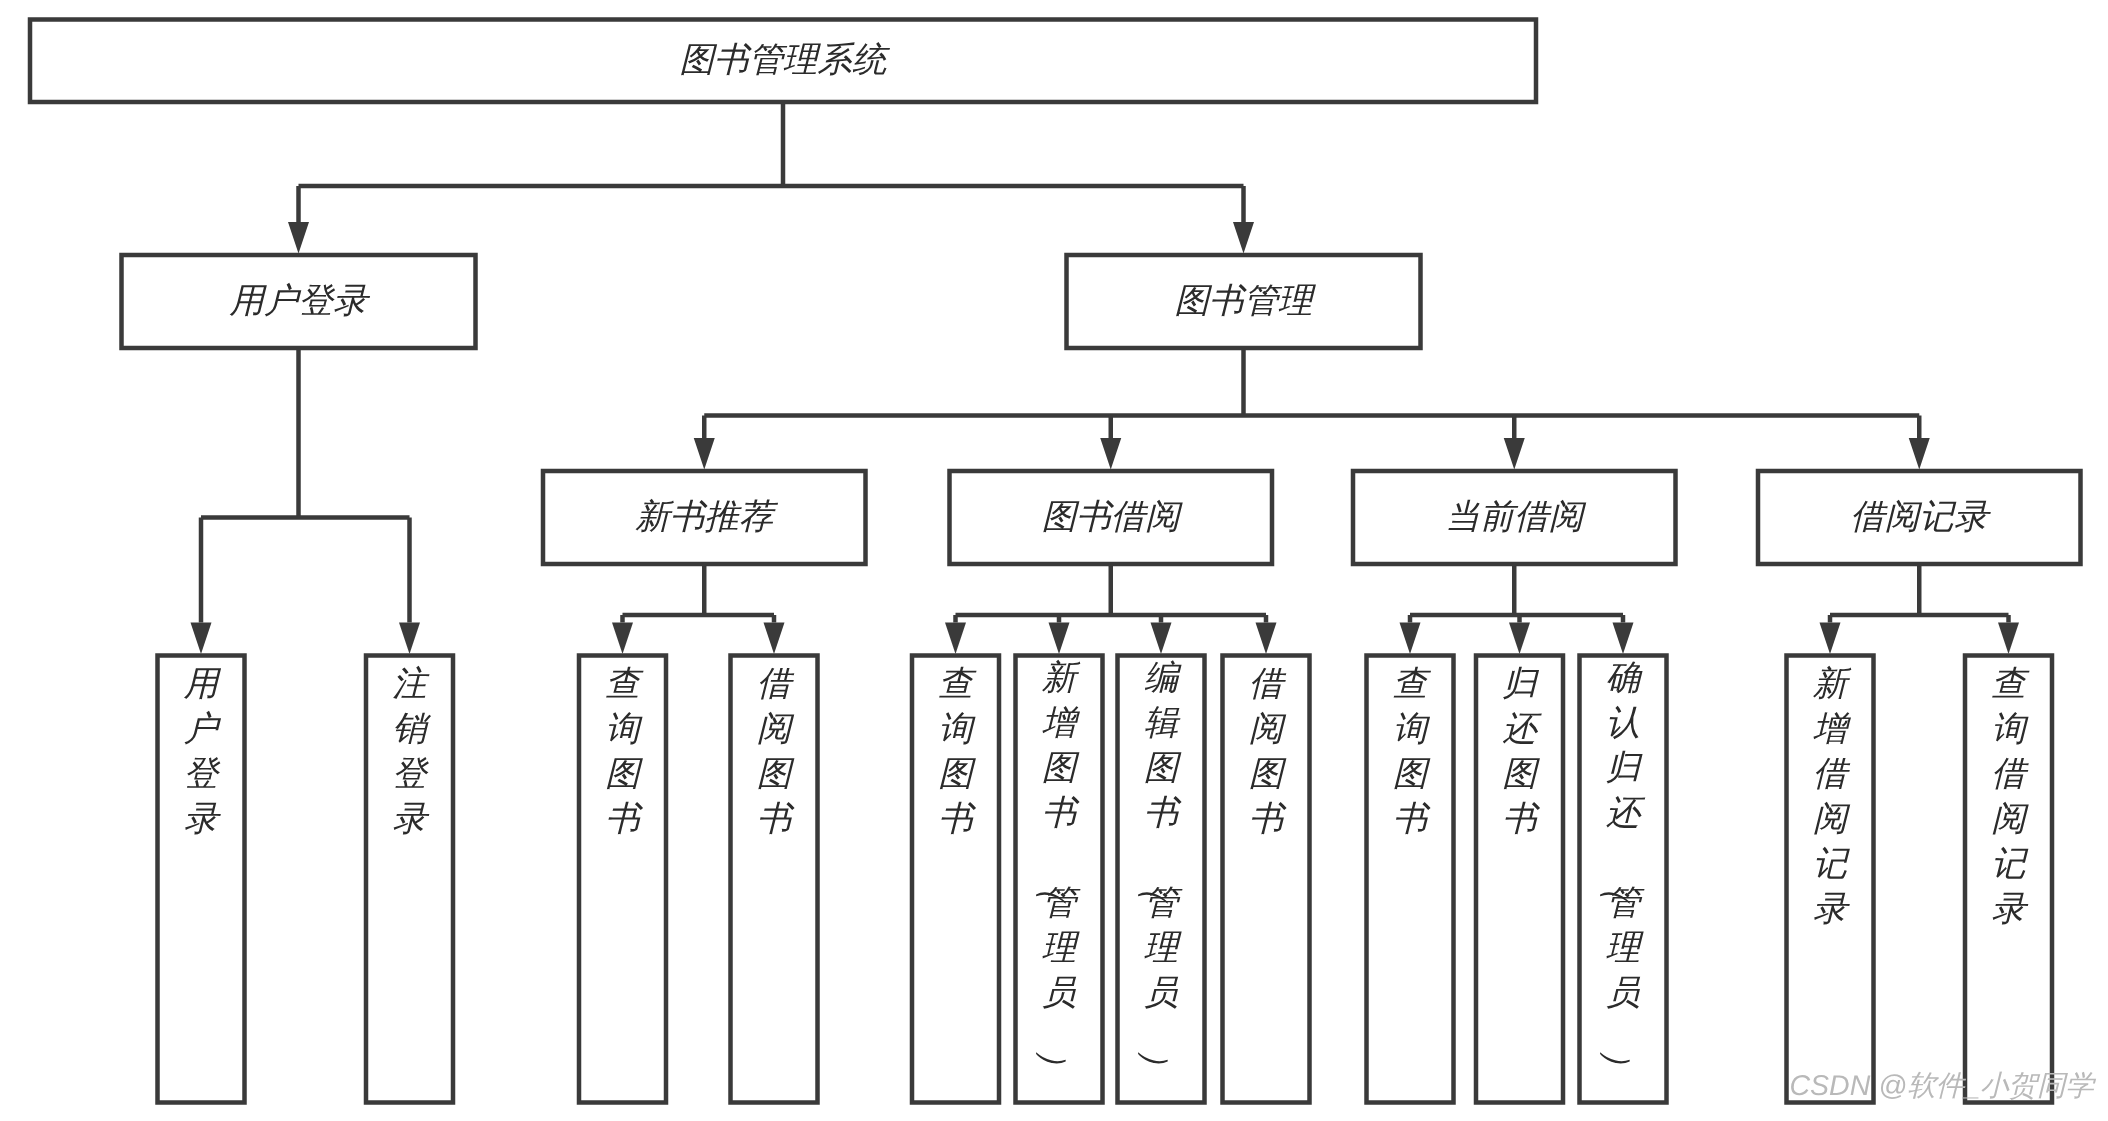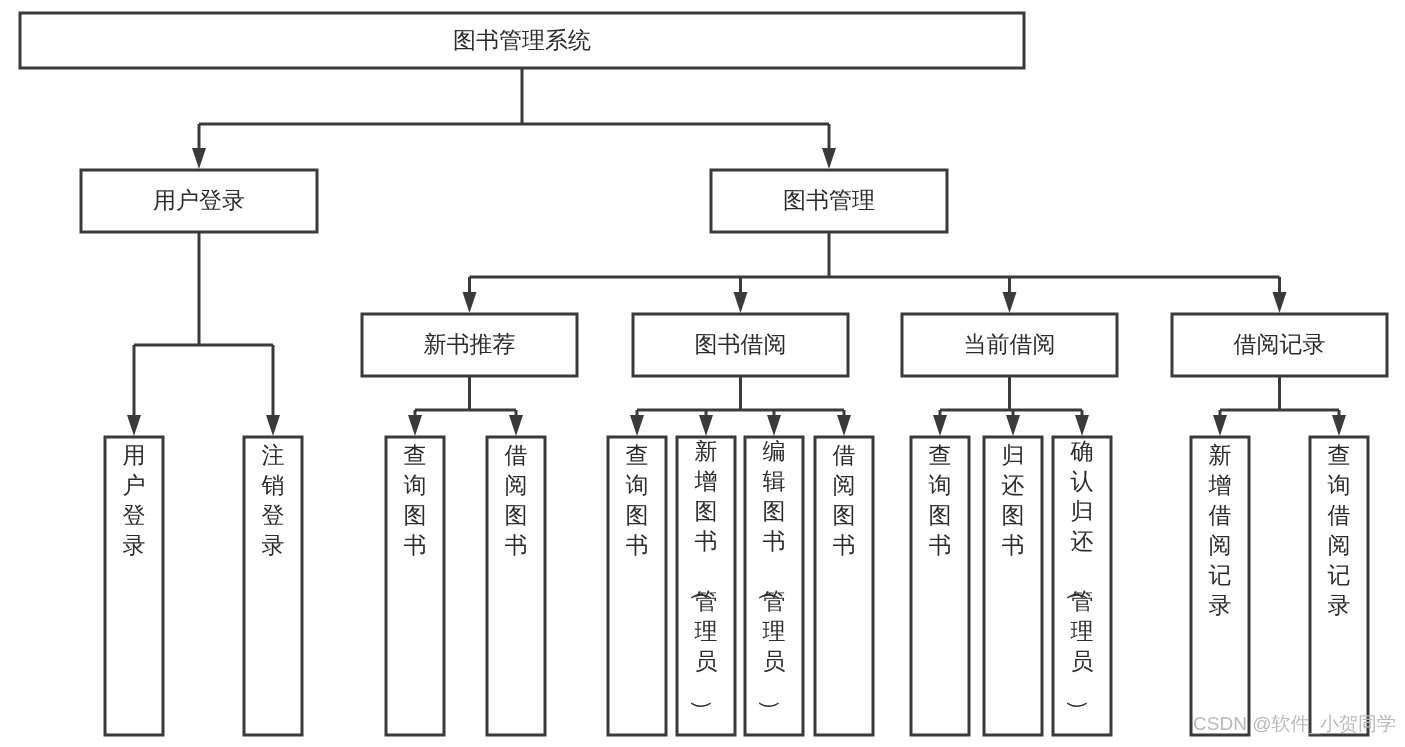--- a/index.html
+++ b/index.html
@@ -13,20 +13,21 @@
     font-family: "Liberation Sans", "DejaVu Sans", sans-serif;
     overflow: hidden;
     position: relative;
   }
   #diagram-root {
     position: absolute;
     left: 0;
     top: 0;
     width: 1405px;
     height: 747px;
+    font-style: italic;
   }
   svg.flow {
     display: block;
     width: 1405px;
     height: 747px;
   }
   .node-box {
     fill: #ffffff;
     stroke: #3a3a3a;
     stroke-width: 3;

